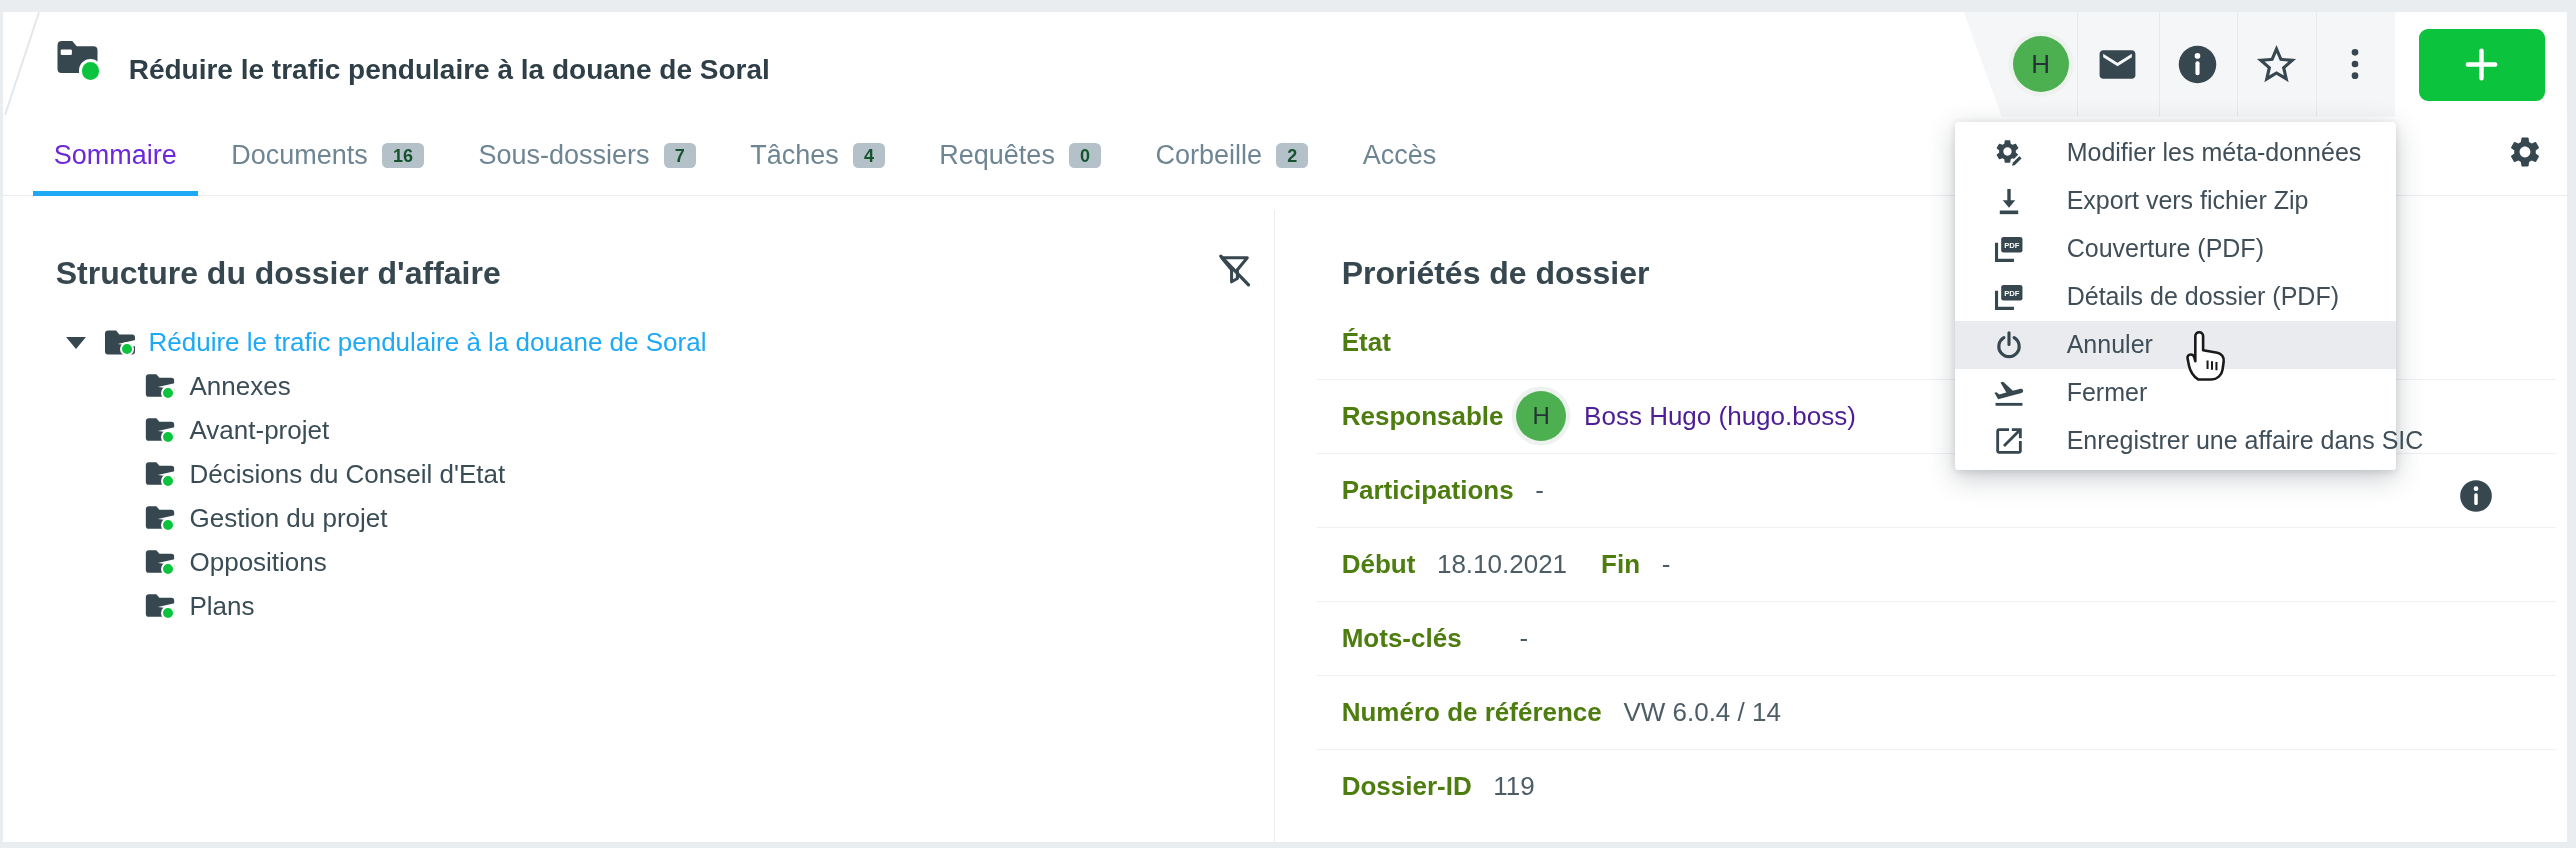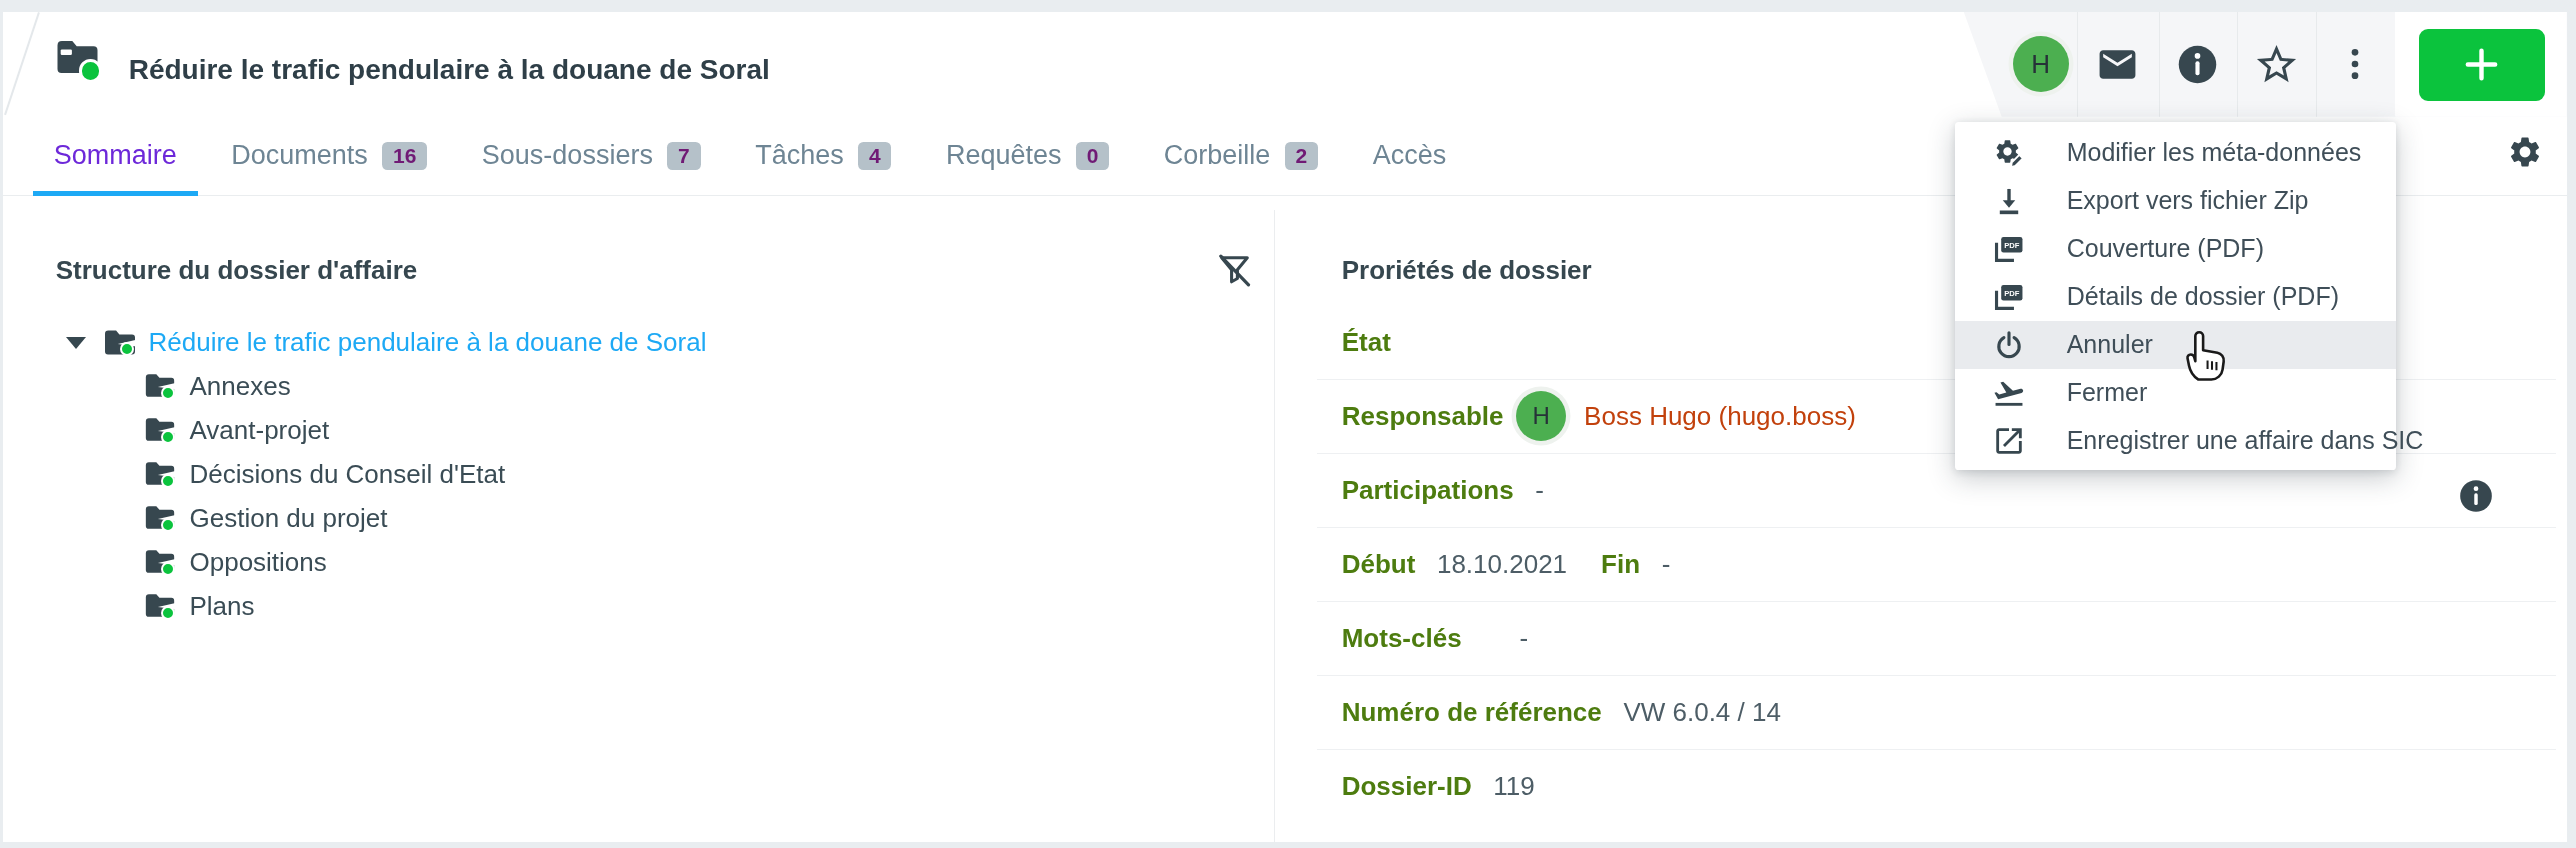--- a/index.html
+++ b/index.html
@@ -26,28 +26,28 @@
             display:flex; align-items:center; justify-content:center; box-shadow:0 0 0 4.5px #eef2ee; }
   .plus-btn { position:absolute; left:455px; top:17px; width:126px; height:72px; background:#0bc33d; border-radius:9px;
               display:flex; align-items:center; justify-content:center; cursor:pointer; }
 
   
   .tabs { position:absolute; left:0; right:0; top:105px; height:79px; border-bottom:1.8px solid #eaedef;
           display:flex; align-items:stretch; padding-left:30px; }
   .tab { position:relative; display:flex; align-items:center; padding:0 21px; margin-right:12.6px; font-size:27px; color:#6e8594; cursor:pointer; white-space:nowrap; }
   .tab.active { color:#6d28d9; }
   .tab-underline { position:absolute; left:0; right:0; bottom:-1.8px; height:5.4px; background:#1da9f5; }
-  .tab-badge { margin-left:14.4px; background:#b5c1c9; color:#701a75; font-size:21px; font-weight:700;
+  .tab-badge { margin-left:14.4px; background:#b5c1c9; color:#14532d; font-size:18px; font-weight:700;
                border-radius:5.4px; padding:3.6px 10.8px; line-height:1; }
   .tabbar-gear { position:absolute; right:23.4px; top:122px; width:36px; height:36px; cursor:pointer; }
 
   
   .content { position:absolute; left:0; right:0; top:186px; bottom:0; background:#fff; }
   .v-divider { position:absolute; left:1271px; top:12.6px; bottom:0; width:1.8px; background:#ebedef; }
-  .panel-title { position:absolute; top:57px; font-size:26px; font-weight:700; color:#36474f; }
+  .panel-title { position:absolute; top:57px; font-size:32px; font-weight:700; color:#36474f; }
   .lp-title { left:53px; }
   .rp-title { left:1339px; }
   .filter-btn { position:absolute; left:1211px; top:52px; width:41px; height:41px; cursor:pointer; }
 
   
   .tree { position:absolute; left:0; top:123px; width:1261px; }
   .tree-row { display:flex; align-items:center; height:44px; font-size:26px; cursor:pointer; }
   .tree-root { padding-left:63px; color:#1da9f5; }
   .tree-child { padding-left:140px; color:#3a4c55; }
   .caret-down { width:0; height:0; border-left:10px solid transparent; border-right:10px solid transparent; border-top:12.6px solid #36474f; margin-right:16px; }
@@ -58,21 +58,21 @@
   
   .props { position:absolute; left:1314px; top:108px; right:10.8px; }
   .prop-row { display:flex; align-items:center; height:74px; border-bottom:1.8px solid #eef0f2; padding-left:25px; font-size:26px; }
   .prop-row:last-child { border-bottom:none; }
   .prop-label { font-weight:700; color:#4d7c0f; white-space:nowrap;text-align:right; }
   .prop-value { color:#4d5d66; margin-left:21.6px; white-space:nowrap; }
   .status-badge { margin-left:34px; height:43px; border-radius:21.6px; background:#0bc33d; color:#fff;
                   display:inline-flex; align-items:center; padding:0 30px; font-size:25px; }
   .resp-avatar { margin-left:12.6px; width:50px; height:50px; border-radius:50%; background:#4caf50; color:#263238;
                  font-size:24px; display:flex; align-items:center; justify-content:center; box-shadow:0 0 0 4.5px #eef2ee; }
-  .resp-name { margin-left:18px; color:#c2410c; }
+  .resp-name { margin-left:18px; color:#4c1d95; }
   .ml-wide { margin-left:58px; }
   .pair-label2 { font-weight:700; margin-left:34px; }
   .info-fab { position:absolute; left:2454px; top:279px; width:38px; height:38px; cursor:pointer; }
 
   
   .menu { position:absolute; left:1952px; top:110px; width:441px; height:348px; background:#fff; border-radius:3.6px; z-index:40;
           box-shadow:0 7.2px 27px rgba(35,48,58,.25), 0 1.8px 7.2px rgba(35,48,58,.12); padding-top:7.2px; }
   .menu-item { position:relative; height:48px; display:flex; align-items:center; cursor:pointer; }
   .menu-item.hl { background:#e9ebee; }
   .menu-ic { position:absolute; left:36px; width:36px; height:36px; display:flex; align-items:center; justify-content:center; }

